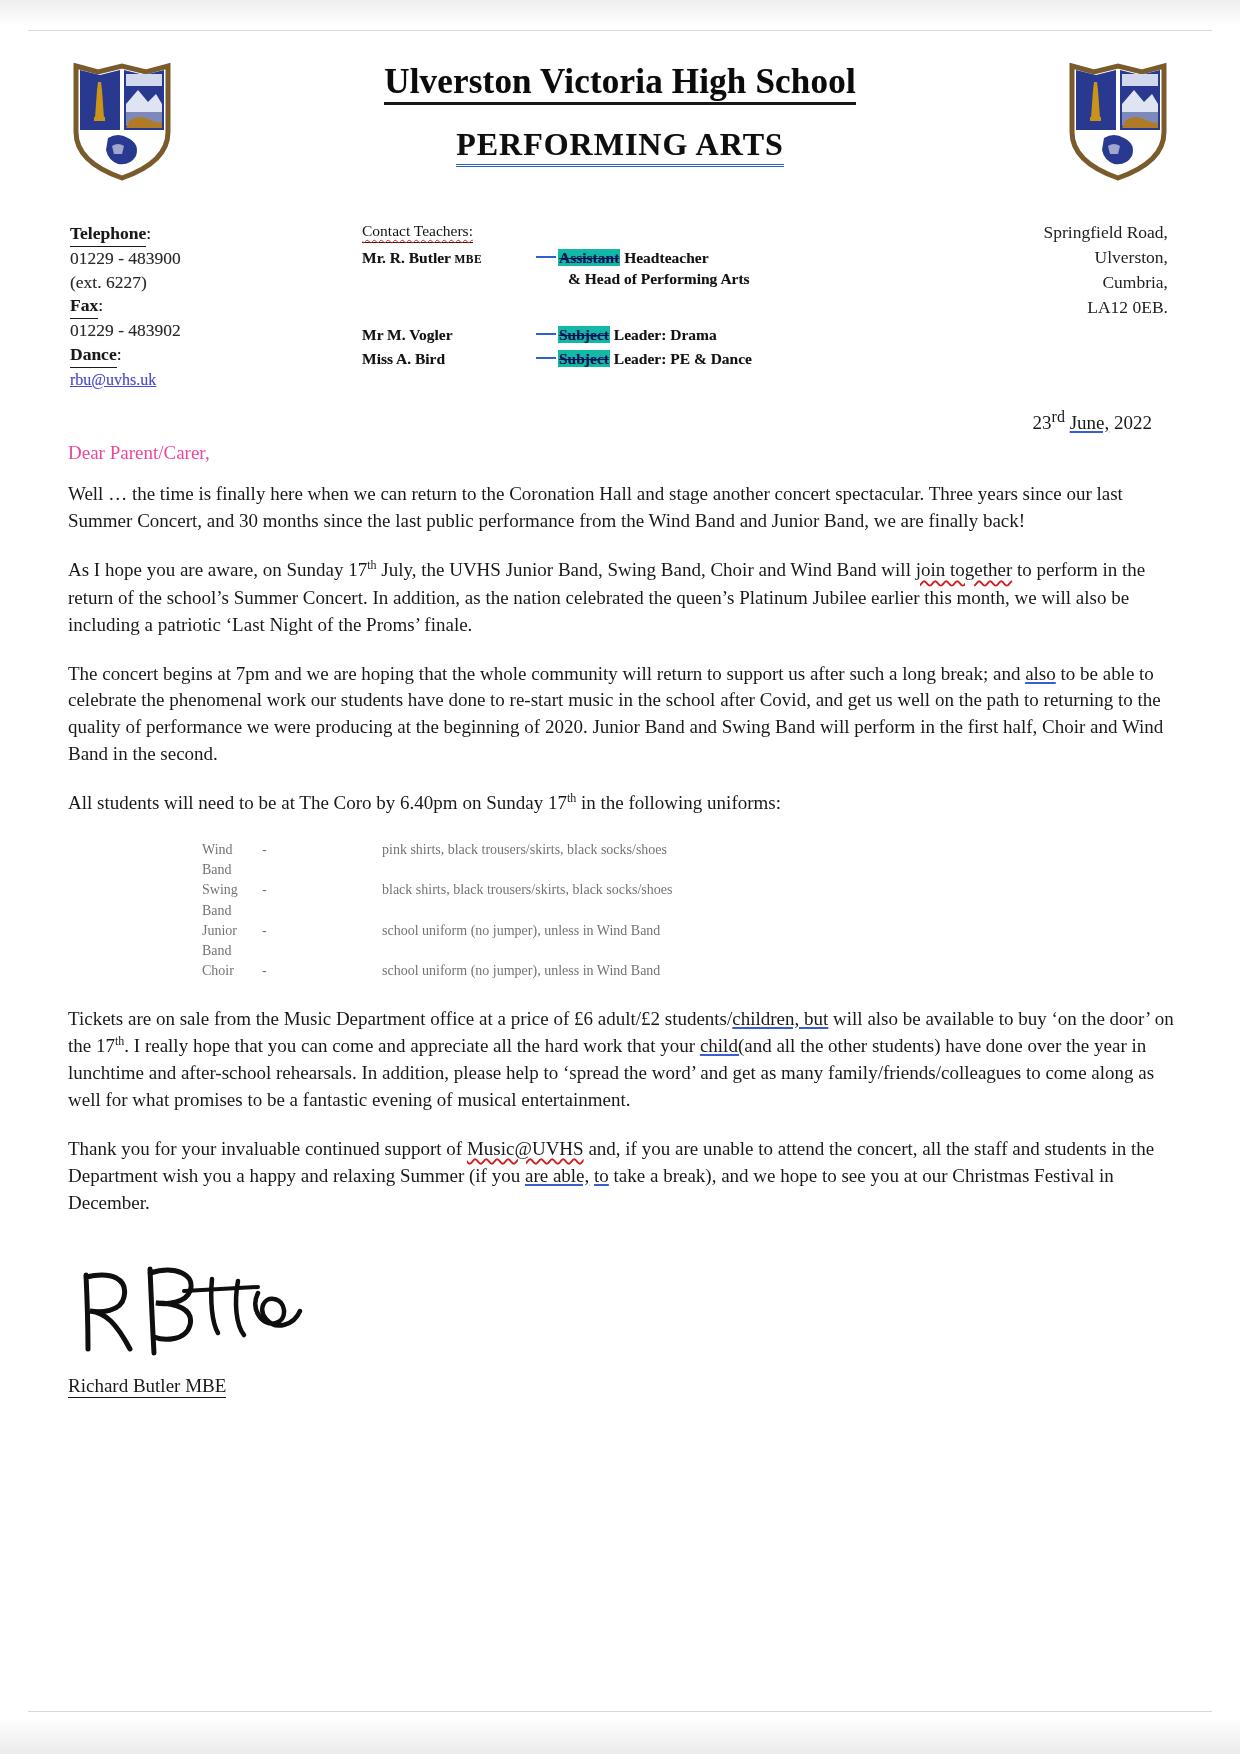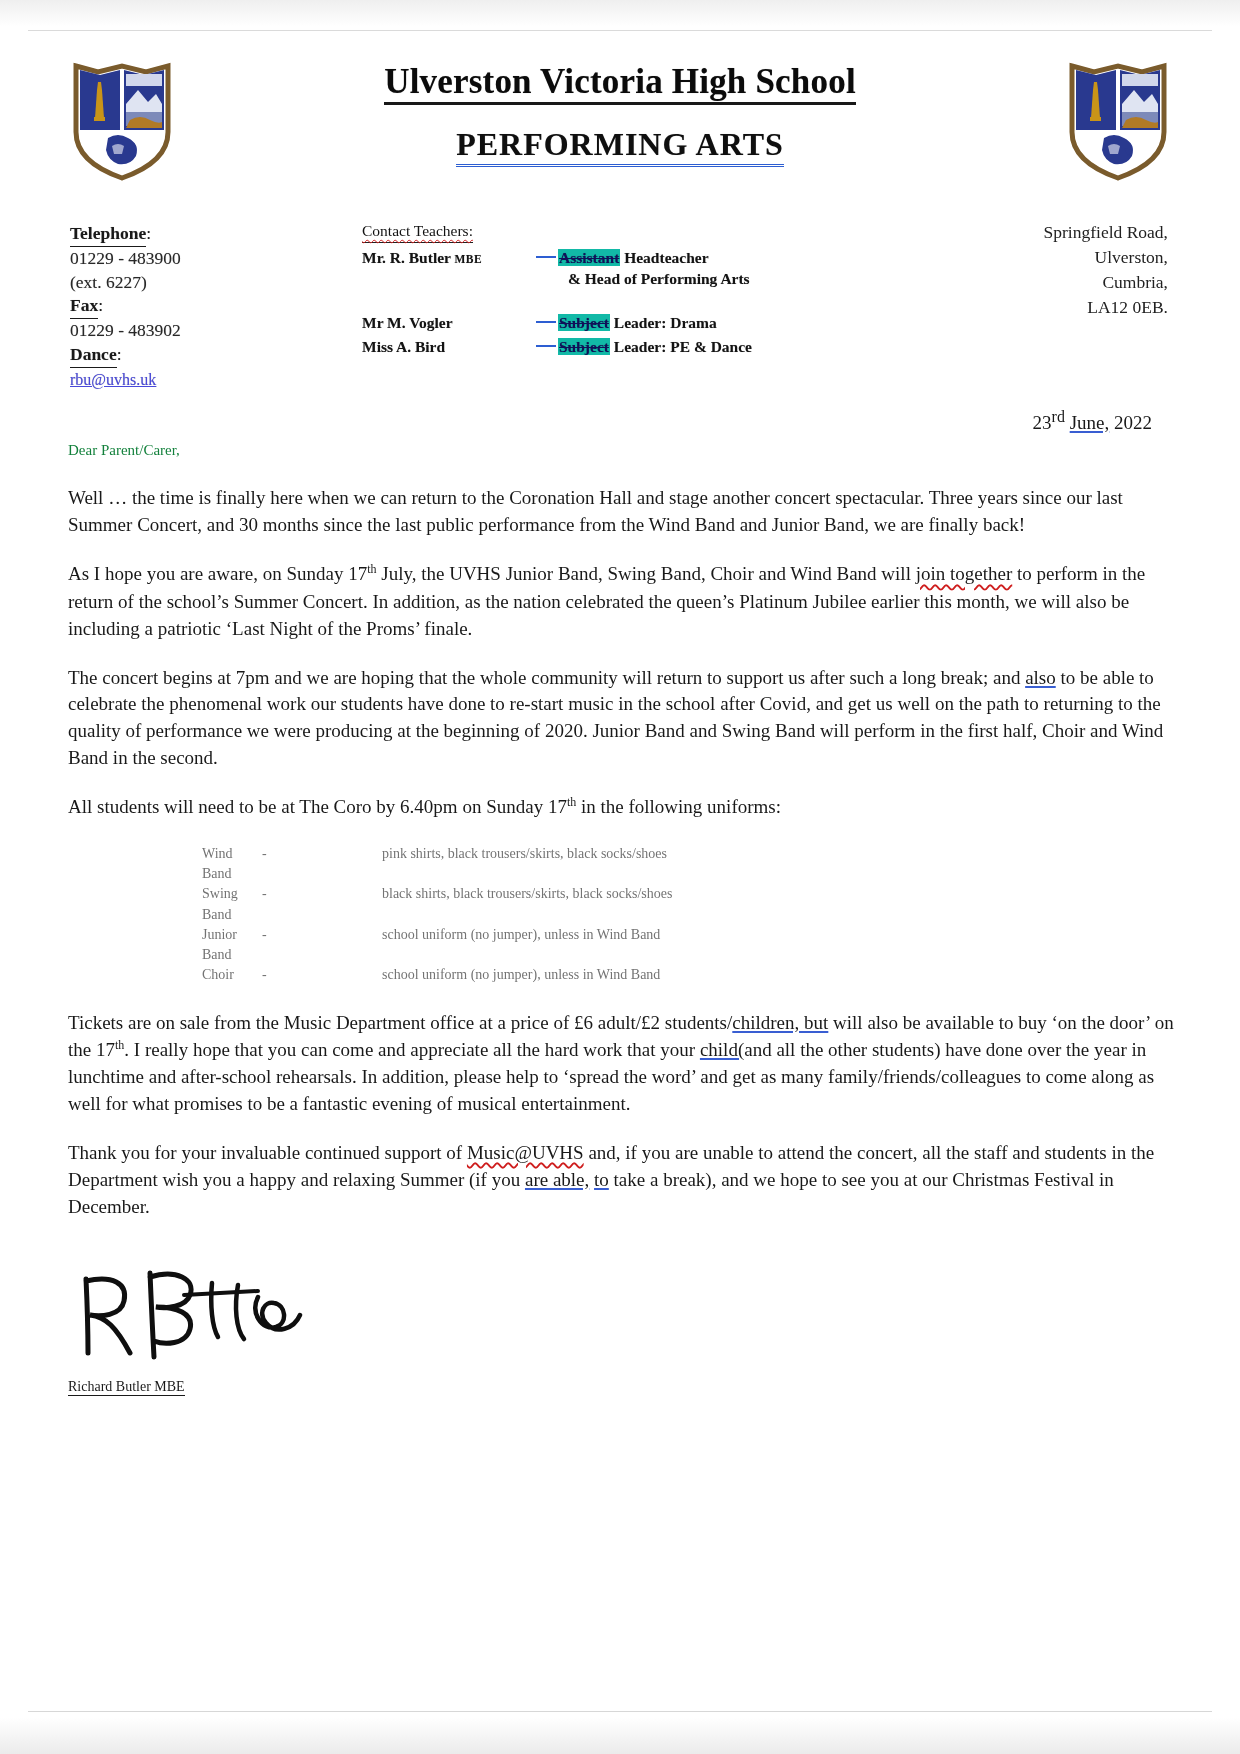--- a/index.html
+++ b/index.html
@@ -134,21 +134,21 @@
     text-decoration: underline wavy #d02020 1px;
     text-underline-offset: 3px;
     display: inline-block;
     margin-bottom: 2px;
   }
   .teacher-row {
     display: flex;
     align-items: flex-start;
     margin-top: 2px;
   }
-  .teacher-row.spaced { margin-top: 22px; }
+  .teacher-row.spaced { margin-top: 34px; }
   .teacher-name {
     width: 196px;
     font-weight: bold;
     flex: none;
     text-shadow: 0 0 1px rgba(0,0,0,0.3);
   }
   .teacher-name .suffix {
     font-size: 11.5px;
     font-weight: bold;
     letter-spacing: 0.4px;
@@ -201,23 +201,23 @@
   .sp-blue {
     color: #1b1b1b;
     text-decoration: underline;
     text-decoration-color: #3a5fd0;
     text-decoration-thickness: 2px;
     text-underline-offset: 2px;
   }
 
   
   .salutation {
-    font-size: 15px;
-    color: #15803d;
-    margin: 0 0 26px 6px;
+    font-size: 19px;
+    color: #ec4899;
+    margin: 0 0 17px 6px;
   }
   .body-text {
     font-size: 19px;
     line-height: 1.42;
     color: #1b1b1b;
     margin: 0 0 22px 6px;
     text-align: left;
   }
   .body-text sup { font-size: 12px; }
 
@@ -250,21 +250,21 @@
     font-size: 19px;
     color: #1b1b1b;
     margin: 28px 0 0 6px;
   }
   .signature {
     margin: 18px 0 0 10px;
     height: 110px;
     width: 260px;
   }
   .sig-name {
-    font-size: 14px;
+    font-size: 19px;
     color: #1b1b1b;
     margin: 4px 0 4px 6px;
     display: inline-block;
     border-bottom: 1.5px solid #1b1b1b;
   }
 </style>
 </head>
 <body>
 
 <div class="page">

